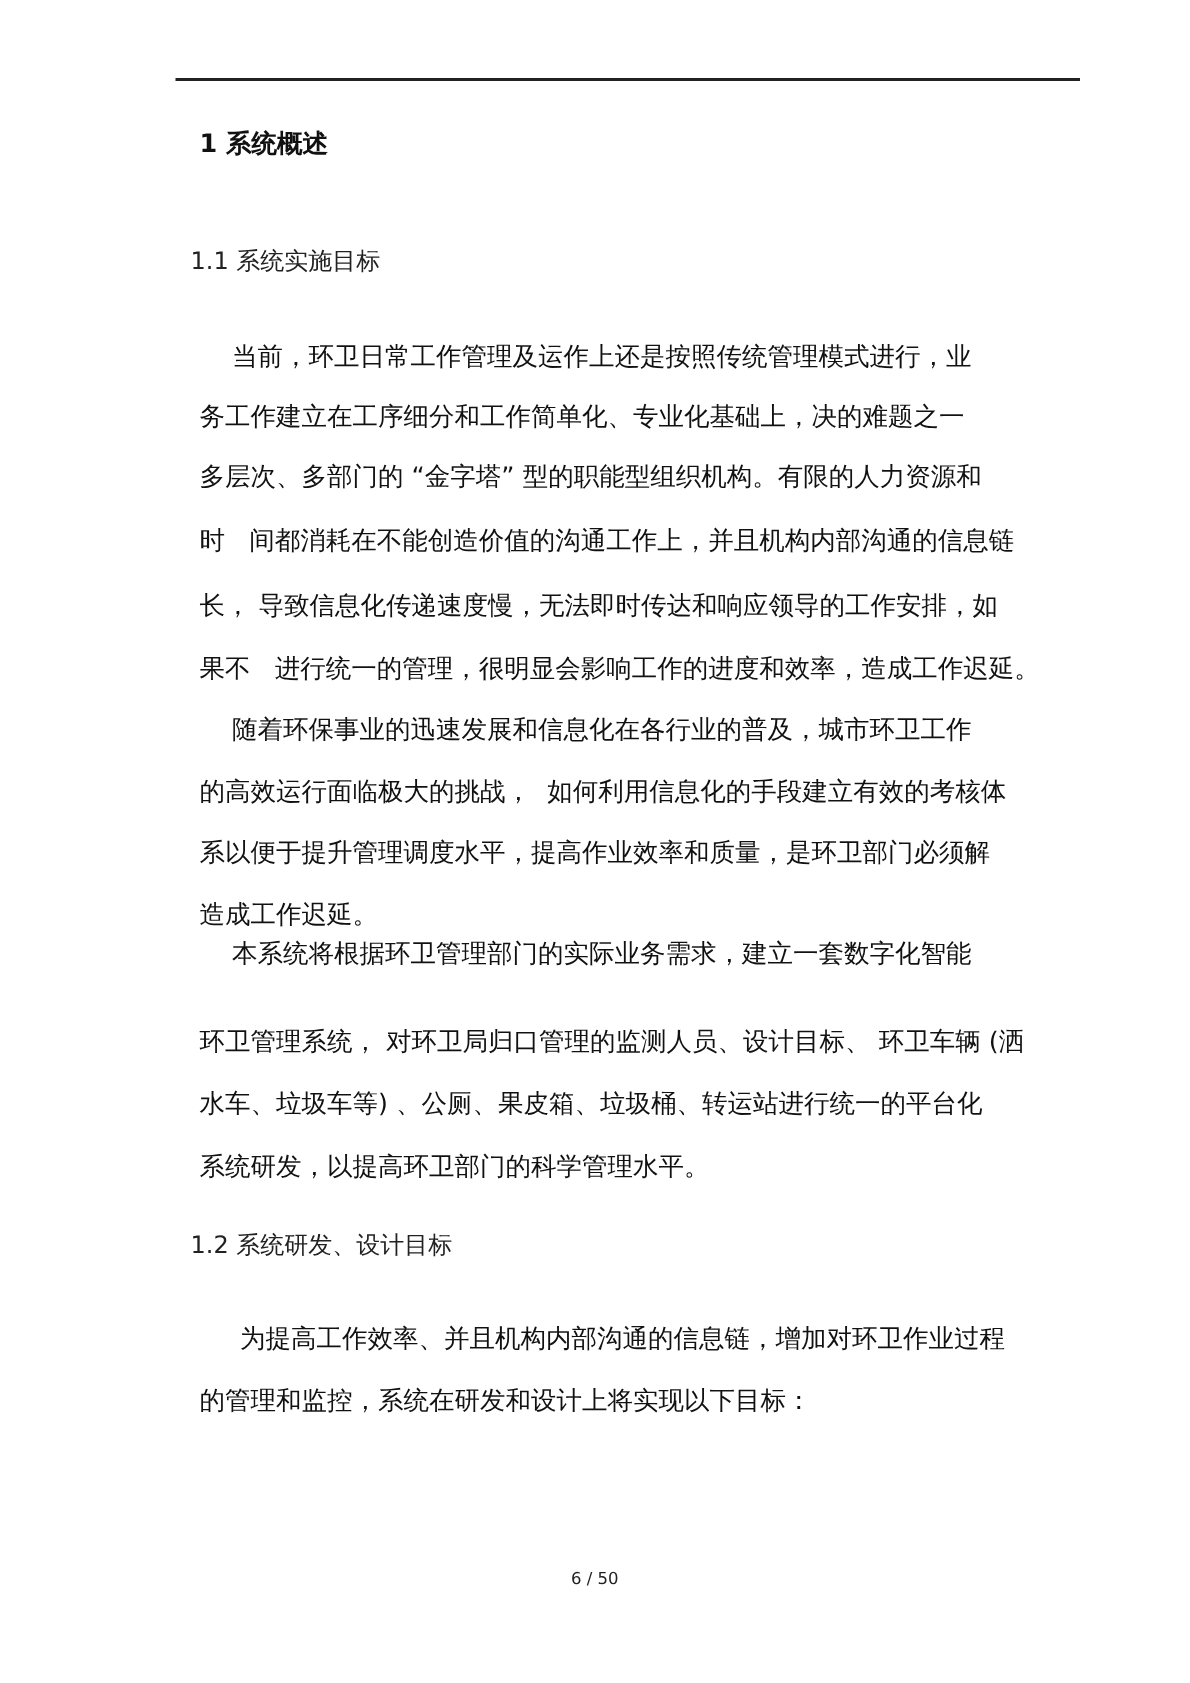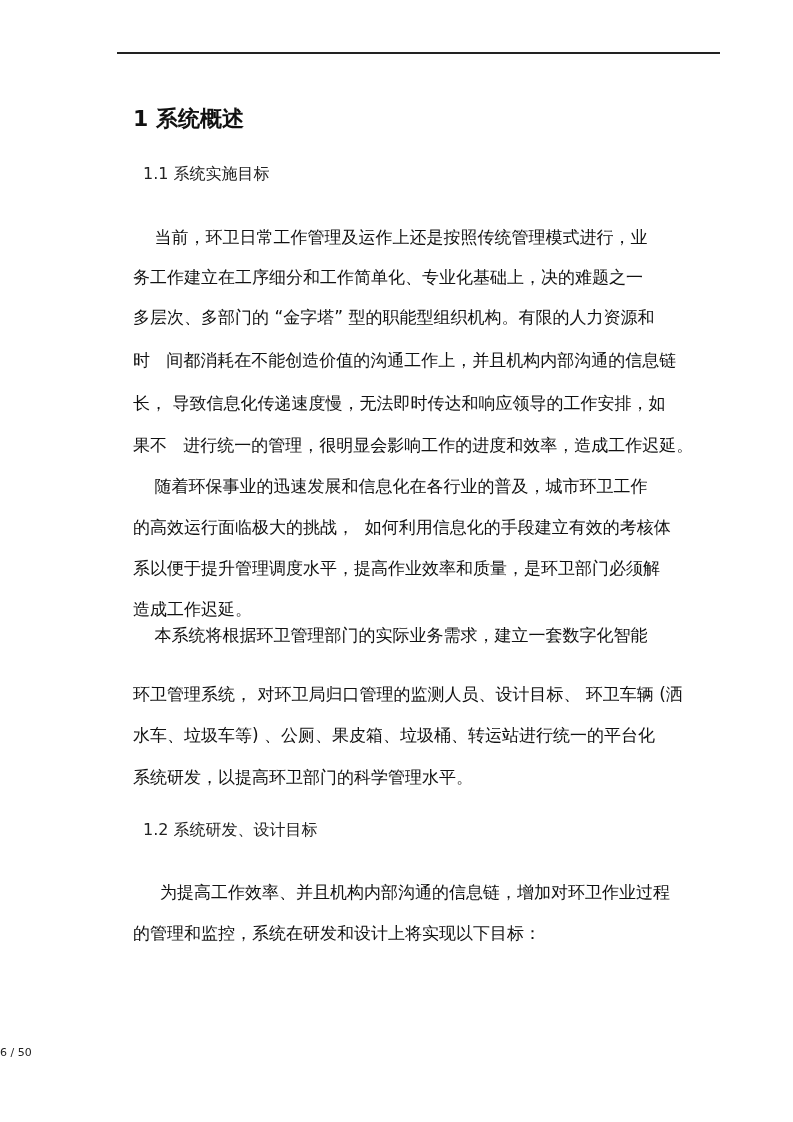--- a/index.html
+++ b/index.html
@@ -1,22 +1,22 @@
 <!DOCTYPE html>
 <html><head>
 <meta charset="utf-8">
 <style>
   html, body { margin: 0; padding: 0; background: #ffffff; }
   body { width: 793px; height: 1122px; position: relative; overflow: hidden;
          font-family: "DejaVu Sans", "Liberation Sans", sans-serif; color: #111; }
   .rule { position: absolute; left: 117px; top: 52px; width: 603px; height: 2px; background: #222; }
-  .h1 { position: absolute; left: 133px; top: 104px; font-size: 22px; font-weight: bold; }
-  .h2 { position: absolute; left: 143px; font-size: 16px; color: #222; }
+  .h1 { position: absolute; left: 133px; top: 84px; font-size: 17px; font-weight: bold; }
+  .h2 { position: absolute; left: 127px; font-size: 16px; color: #222; }
   .line { position: absolute; left: 133px; font-size: 17px; white-space: pre; letter-spacing: 0px; text-align: right; }
-  .footer { position: absolute; top: 1046px; left: 0; width: 793px; text-align: left; font-size: 11px; color: #222; }
+  .footer { position: absolute; top: 1046px; left: 0; width: 793px; text-align: center; font-size: 11px; color: #222; }
 </style>
 </head>
 <body>
 
 <div class="rule"></div>
 
 <div class="h1">1 系统概述</div>
 <div class="h2" style="top:164px">1.1  系统实施目标</div>
 
 <div class="line" style="top:226px">    当前，环卫日常工作管理及运作上还是按照传统管理模式进行，业</div>

